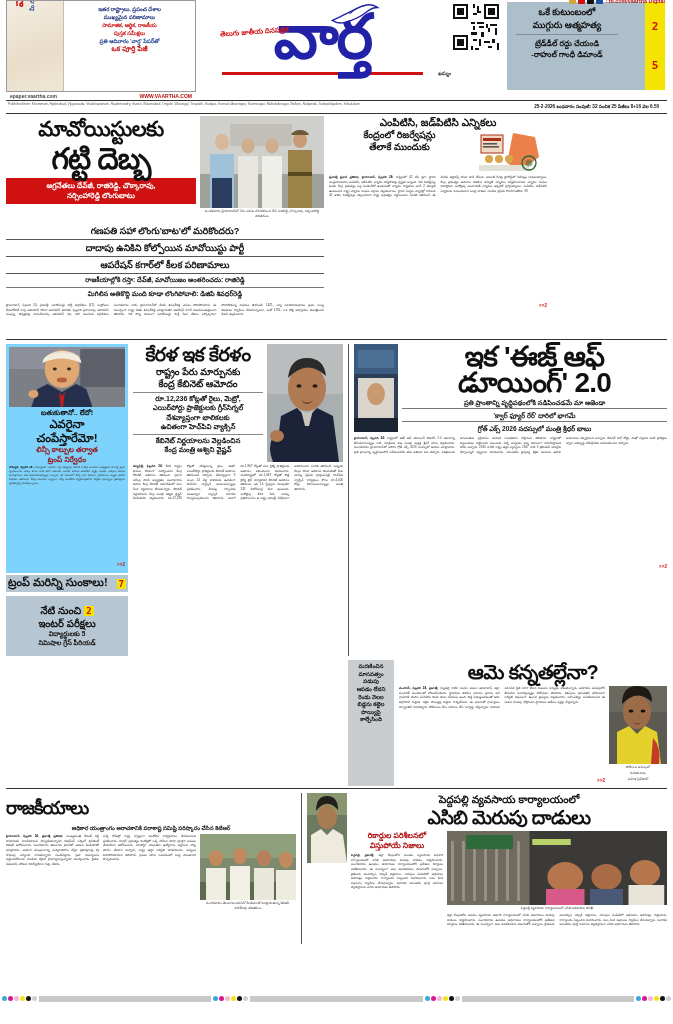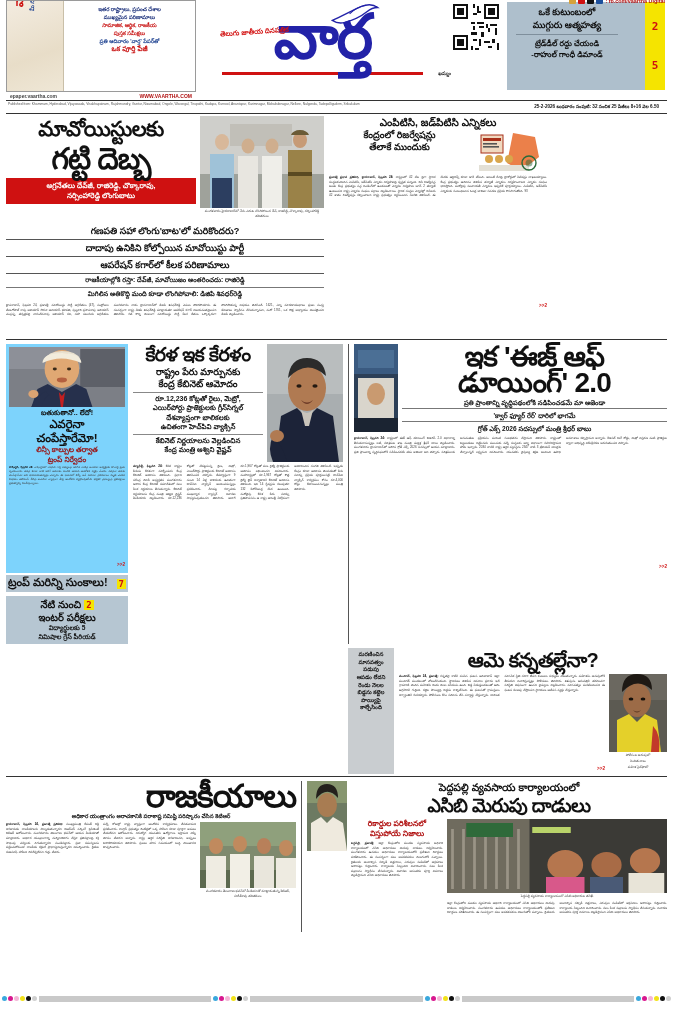--- a/index.html
+++ b/index.html
@@ -82,21 +82,21 @@
   
   .sec{display:flex;gap:5px;margin-top:4px;}
   .colA{width:122px;}
   .colB{width:210px;}
   .colD{flex:1;}
 
   .tintbox{background:#7dd3fc;padding:3px;box-sizing:border-box;}
   .tintbox .t2{font-size:11.5px;font-weight:bold;text-align:center;line-height:13.5px;}
   .tintbox .t3{font-size:7.4px;font-weight:bold;text-align:center;line-height:9.5px;color:#9a1010;}
 
-  .brief{background:#b6c6d2;padding:3px;margin-top:4px;position:relative;}
+  .brief{background:#b6c6d2;padding:9px;margin-top:4px;position:relative;}
   .brief .b1{font-size:10px;font-weight:bold;text-align:center;line-height:12.5px;}
   .brief .b2{font-size:6.6px;font-weight:bold;text-align:center;line-height:8.6px;}
   .badge{display:inline-block;background:#f5e400;color:#cf1010;font-weight:bold;
          font-size:9px;padding:0 2px;font-family:"DejaVu Sans Mono",monospace;}
 
   .kerala-h{font-size:19px;font-weight:bold;text-align:center;line-height:22px;letter-spacing:-.5px;}
   .kerala-d{font-size:9.4px;font-weight:bold;text-align:center;line-height:12px;}
   .kerala-d2{font-size:7px;font-weight:bold;text-align:center;line-height:9.4px;}
 
   .ease-h{font-size:28px;font-weight:bold;text-align:center;line-height:26px;letter-spacing:-.8px;}
@@ -104,21 +104,21 @@
 
   
   .sec3{display:flex;gap:5px;margin-top:4px;}
   .vstrip{width:46px;background:#c9cdd0;padding:3px 2px;box-sizing:border-box;}
   .vstrip div{font-size:5.6px;font-weight:bold;text-align:center;line-height:7.6px;}
   .amme-h{font-size:20px;font-weight:bold;text-align:center;line-height:24px;letter-spacing:-.6px;}
 
   
   .sec4{display:flex;gap:5px;margin-top:4px;}
   .rev-h1{font-size:15px;font-weight:bold;text-align:center;line-height:18px;}
-  .rev-h2{font-size:32px;font-weight:bold;text-align:right;line-height:31px;letter-spacing:-1px;}
+  .rev-h2{font-size:18px;font-weight:bold;text-align:left;line-height:31px;letter-spacing:-1px;}
   .rev-d{font-size:5.6px;font-weight:bold;text-align:center;line-height:8px;}
   .acb-h1{font-size:10.5px;font-weight:bold;text-align:center;line-height:13px;}
   .acb-h2{font-size:19px;font-weight:bold;text-align:center;line-height:23px;letter-spacing:-.6px;}
   .acb-d{font-size:7.6px;font-weight:bold;text-align:center;line-height:10px;color:#b01010;}
 
   
   .regbar{position:absolute;left:0;bottom:22px;width:673px;height:7px;display:flex;align-items:center;gap:0;}
   .reg-seg{height:6px;background:#c9c9c9;flex:1;}
   .dots{display:flex;align-items:center;gap:1px;padding:0 2px;}
   .dot{width:5px;height:5px;border-radius:50%;}

